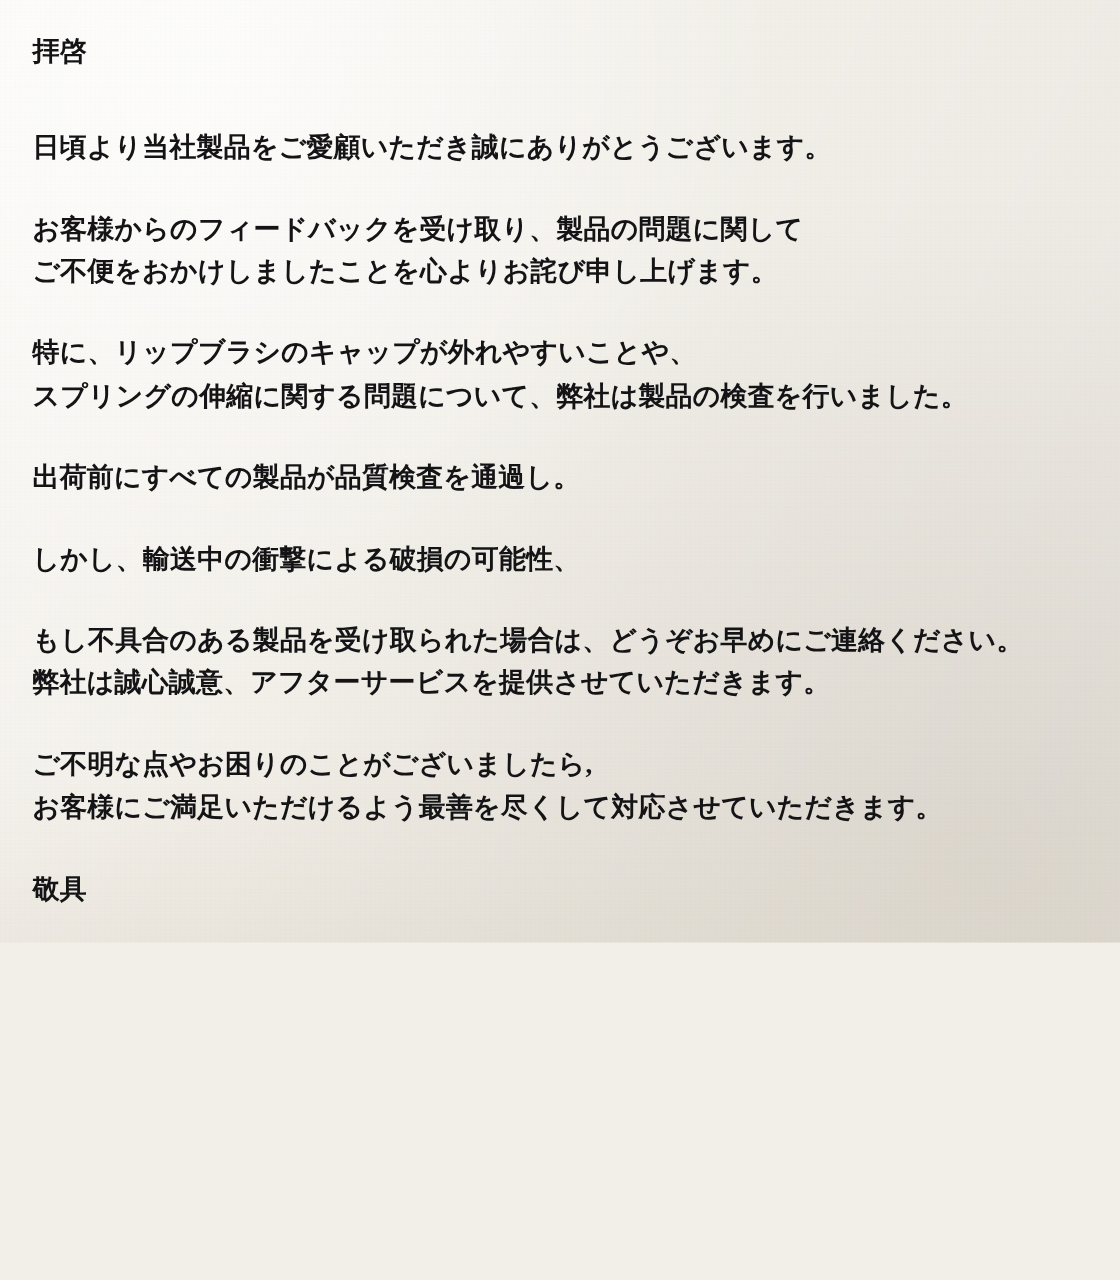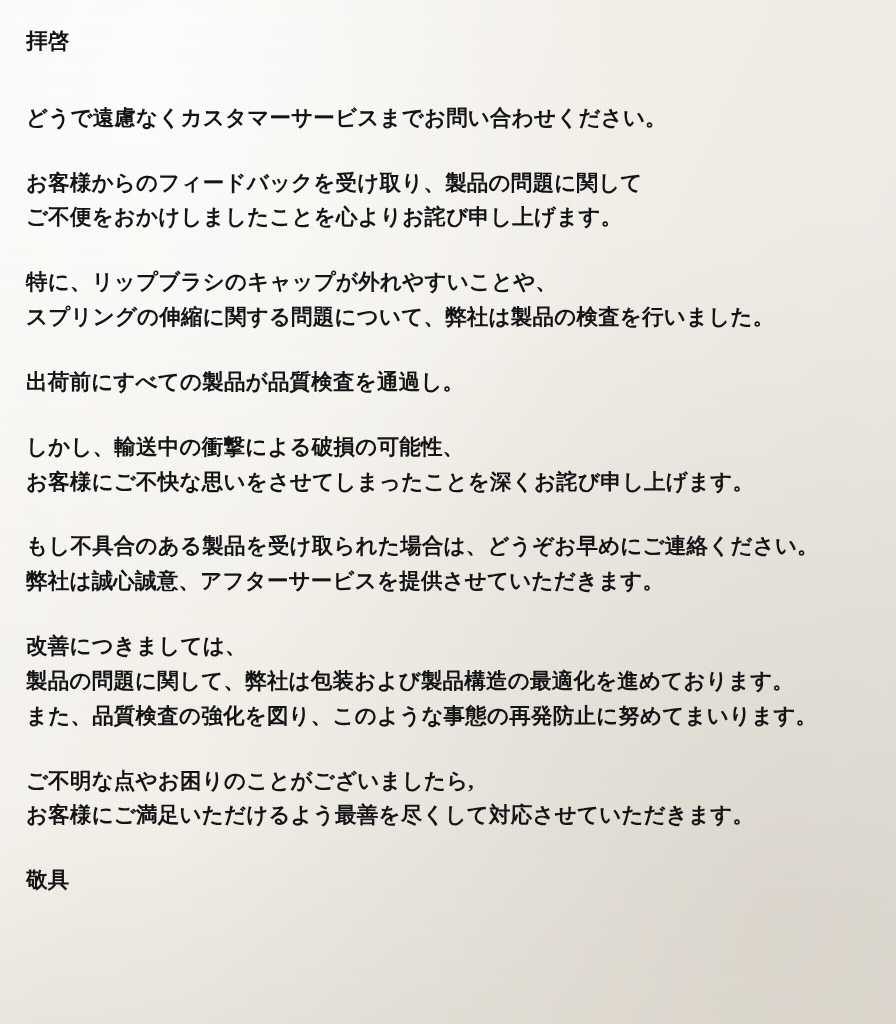--- a/index.html
+++ b/index.html
@@ -11,21 +11,21 @@
     height: 1024px;
     background: #f2efe9;
     font-family: "Liberation Serif", "DejaVu Serif", serif;
     color: #16161a;
     overflow: hidden;
   }
   
   .paper {
     position: relative;
     width: 896px;
-    height: 1024px;
+    height: 754px;
     box-sizing: border-box;
     background-color: #f3f0ea;
     background-image:
       linear-gradient(115deg, rgba(255,255,255,0.55) 0%, rgba(255,255,255,0.0) 38%, rgba(0,0,0,0.035) 100%),
       linear-gradient(0deg, rgba(226,220,209,0.55) 0%, rgba(255,255,255,0.0) 22%),
       radial-gradient(ellipse at 18% 8%, rgba(255,255,255,0.75) 0%, rgba(255,255,255,0) 45%),
       radial-gradient(ellipse at 88% 92%, rgba(203,196,184,0.45) 0%, rgba(255,255,255,0) 55%);
     padding: 24px 26px 0 26px;
   }
   .grain {
@@ -68,52 +68,46 @@
 <div class="paper">
   <div class="grain"></div>
 
   <div class="letter">
 
     <div class="block salutation gap-salutation">
       <div class="line">拝啓</div>
     </div>
 
     <div class="block">
-      <div class="line">どうで遠慮なくカスタマーサービスまでお問い合わせください。</div>
+      <div class="line">日頃より当社製品をご愛顧いただき誠にありがとうございます。</div>
     </div>
 
     <div class="block">
       <div class="line">お客様からのフィードバックを受け取り、製品の問題に関して</div>
       <div class="line">ご不便をおかけしましたことを心よりお詫び申し上げます。</div>
     </div>
 
     <div class="block">
       <div class="line">特に、リップブラシのキャップが外れやすいことや、</div>
       <div class="line">スプリングの伸縮に関する問題について、弊社は製品の検査を行いました。</div>
     </div>
 
     <div class="block">
       <div class="line">出荷前にすべての製品が品質検査を通過し。</div>
     </div>
 
     <div class="block">
       <div class="line">しかし、輸送中の衝撃による破損の可能性、</div>
-      <div class="line">お客様にご不快な思いをさせてしまったことを深くお詫び申し上げます。</div>
     </div>
 
     <div class="block">
       <div class="line">もし不具合のある製品を受け取られた場合は、どうぞお早めにご連絡ください。</div>
       <div class="line">弊社は誠心誠意、アフターサービスを提供させていただきます。</div>
     </div>
 
-    <div class="block">
-      <div class="line">改善につきましては、</div>
-      <div class="line">製品の問題に関して、弊社は包装および製品構造の最適化を進めております。</div>
-      <div class="line">また、品質検査の強化を図り、このような事態の再発防止に努めてまいります。</div>
-    </div>
 
     <div class="block">
       <div class="line">ご不明な点やお困りのことがございましたら,</div>
       <div class="line">お客様にご満足いただけるよう最善を尽くして対応させていただきます。</div>
     </div>
 
     <div class="block closing gap-closing">
       <div class="line">敬具</div>
     </div>
 

